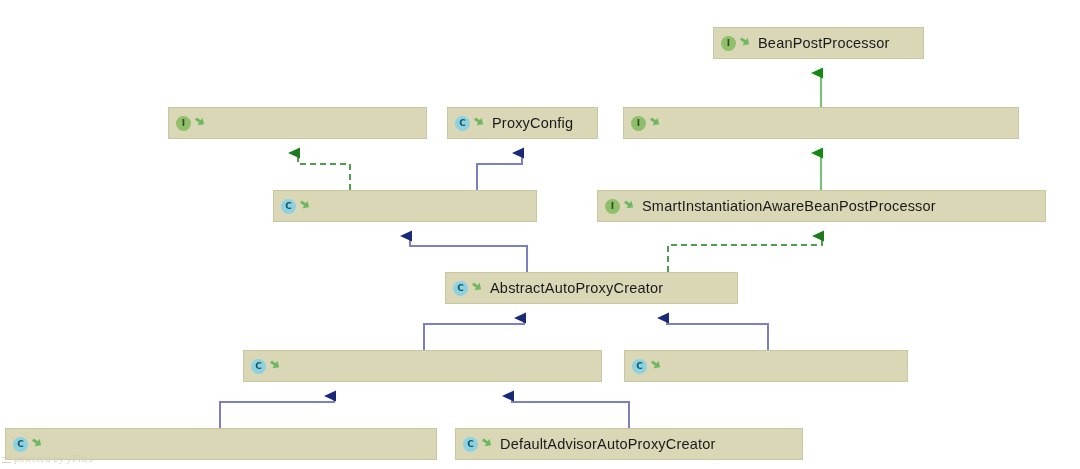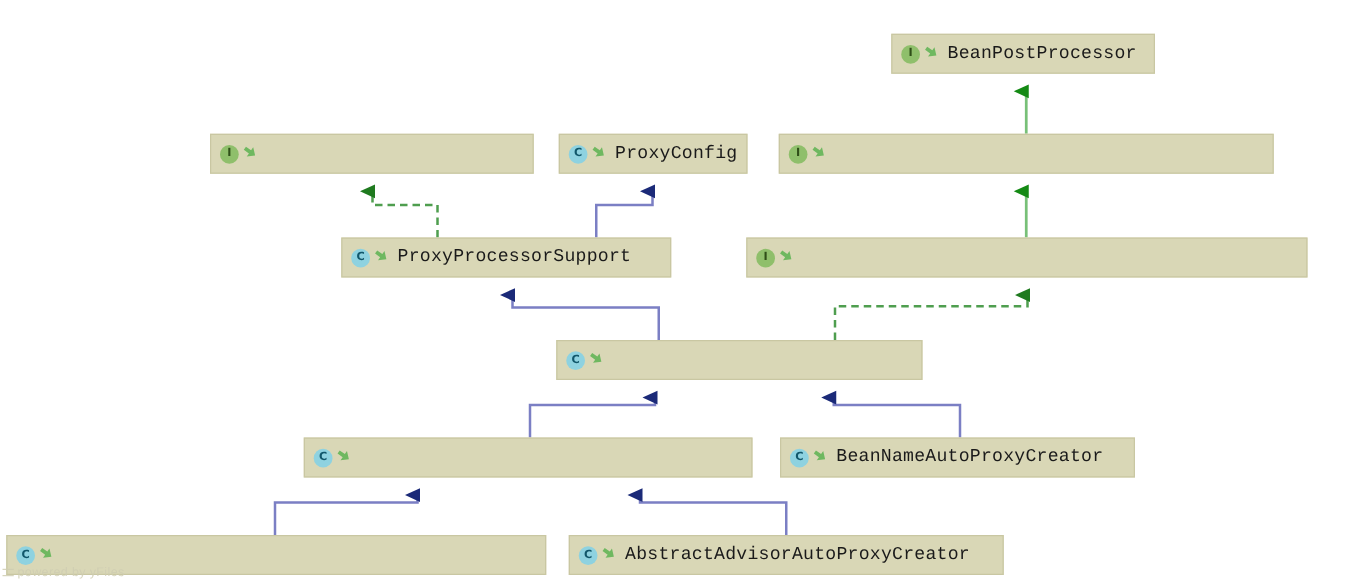--- a/index.html
+++ b/index.html
@@ -65,30 +65,30 @@
   }
   .node-marker {
     width: 12px;
     height: 15px;
     flex: 0 0 auto;
     margin-right: 7px;
     position: relative;
   }
   .node-marker svg { display: block; }
   .node-label {
-    font-family: Liberation Mono, monospace;
+    font-family: Liberation Sans, sans-serif;
     font-size: 14.5px;
     letter-spacing: 0.2px;
     color: #1a1a1a;
   }
   #watermark {
     position: absolute;
     left: 2px;
     top: 453px;
-    font-family: Liberation Sans, sans-serif;
+    font-family: Liberation Serif, serif;
     font-size: 10px;
     color: #cfcdb2;
     opacity: 0.85;
     letter-spacing: 0.3px;
   }
   #watermark .wm-tick {
     display: inline-block;
     width: 9px;
     border-top: 1px solid #cfcdb2;
     border-bottom: 1px solid #cfcdb2;
@@ -184,43 +184,44 @@
 
   <div class="uml-node" style="left: 273px; top: 190px; width: 264px; height: 32px; background: rgb(217, 215, 182); border-color: rgb(201, 199, 162);">
     <span class="node-icon klass">
       <span class="disc">C</span>
     </span>
     <span class="node-marker">
       <svg width="12" height="15" viewBox="0 0 12 15">
           <path d="M1,4 L6,4 L6,1 L11,5.5 L6,10 L6,7 L1,7 Z" fill="#6fb860" transform="rotate(35 6 5.5)"></path>
         </svg>
     </span>
-    <span class="node-label">ProxyProcessorSupport</span>
   </div>
 
   <div class="uml-node" style="left: 597px; top: 190px; width: 449px; height: 32px; background: rgb(217, 215, 182); border-color: rgb(201, 199, 162);">
     <span class="node-icon iface">
       <span class="disc">I</span>
     </span>
     <span class="node-marker">
       <svg width="12" height="15" viewBox="0 0 12 15">
           <path d="M1,4 L6,4 L6,1 L11,5.5 L6,10 L6,7 L1,7 Z" fill="#6fb860" transform="rotate(35 6 5.5)"></path>
         </svg>
     </span>
+    <span class="node-label">SmartInstantiationAwareBeanPostProcessor</span>
   </div>
 
   <div class="uml-node" style="left: 445px; top: 272px; width: 293px; height: 32px; background: rgb(217, 215, 182); border-color: rgb(201, 199, 162);">
     <span class="node-icon klass">
       <span class="disc">C</span>
     </span>
     <span class="node-marker">
       <svg width="12" height="15" viewBox="0 0 12 15">
           <path d="M1,4 L6,4 L6,1 L11,5.5 L6,10 L6,7 L1,7 Z" fill="#6fb860" transform="rotate(35 6 5.5)"></path>
         </svg>
     </span>
+    <span class="node-label">AbstractAutoProxyCreator</span>
   </div>
 
   <div class="uml-node" style="left: 243px; top: 350px; width: 359px; height: 32px; background: rgb(217, 215, 182); border-color: rgb(201, 199, 162);">
     <span class="node-icon klass">
       <span class="disc">C</span>
     </span>
     <span class="node-marker">
       <svg width="12" height="15" viewBox="0 0 12 15">
           <path d="M1,4 L6,4 L6,1 L11,5.5 L6,10 L6,7 L1,7 Z" fill="#6fb860" transform="rotate(35 6 5.5)"></path>
         </svg>
@@ -229,21 +230,20 @@
 
   <div class="uml-node" style="left: 624px; top: 350px; width: 284px; height: 32px; background: rgb(217, 215, 182); border-color: rgb(201, 199, 162);">
     <span class="node-icon klass">
       <span class="disc">C</span>
     </span>
     <span class="node-marker">
       <svg width="12" height="15" viewBox="0 0 12 15">
           <path d="M1,4 L6,4 L6,1 L11,5.5 L6,10 L6,7 L1,7 Z" fill="#6fb860" transform="rotate(35 6 5.5)"></path>
         </svg>
     </span>
-    <span class="node-label">BeanNameAutoProxyCreator</span>
   </div>
 
   <div class="uml-node" style="left: 5px; top: 428px; width: 432px; height: 32px; background: rgb(217, 215, 182); border-color: rgb(201, 199, 162);">
     <span class="node-icon klass">
       <span class="disc">C</span>
     </span>
     <span class="node-marker">
       <svg width="12" height="15" viewBox="0 0 12 15">
           <path d="M1,4 L6,4 L6,1 L11,5.5 L6,10 L6,7 L1,7 Z" fill="#6fb860" transform="rotate(35 6 5.5)"></path>
         </svg>
@@ -252,20 +252,20 @@
 
   <div class="uml-node" style="left: 455px; top: 428px; width: 348px; height: 32px; background: rgb(217, 215, 182); border-color: rgb(201, 199, 162);">
     <span class="node-icon klass">
       <span class="disc">C</span>
     </span>
     <span class="node-marker">
       <svg width="12" height="15" viewBox="0 0 12 15">
           <path d="M1,4 L6,4 L6,1 L11,5.5 L6,10 L6,7 L1,7 Z" fill="#6fb860" transform="rotate(35 6 5.5)"></path>
         </svg>
     </span>
-    <span class="node-label">AbstractAdvisorAutoProxyCreator</span>
+    <span class="node-label">DefaultAdvisorAutoProxyCreator</span>
   </div>
 
   <div id="watermark">
     <span class="wm-tick"></span><span>powered by yFiles</span>
   </div>
 
 </div>
 
 </body></html>

